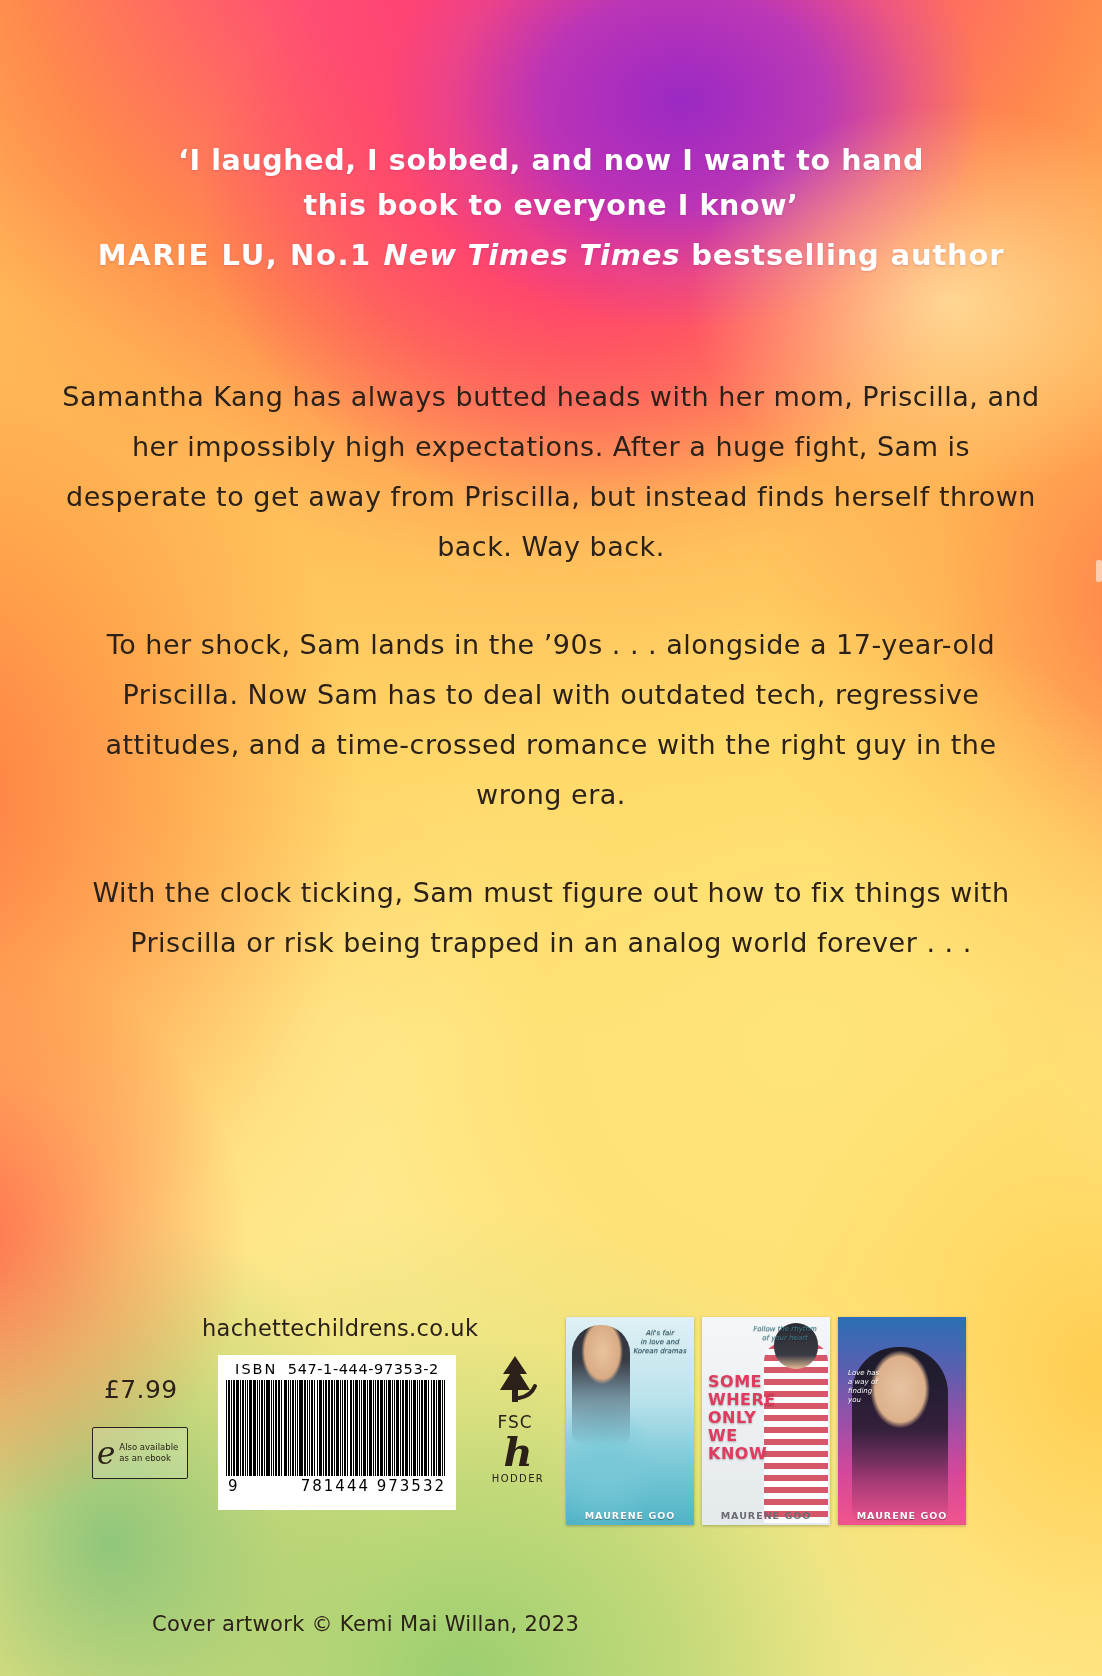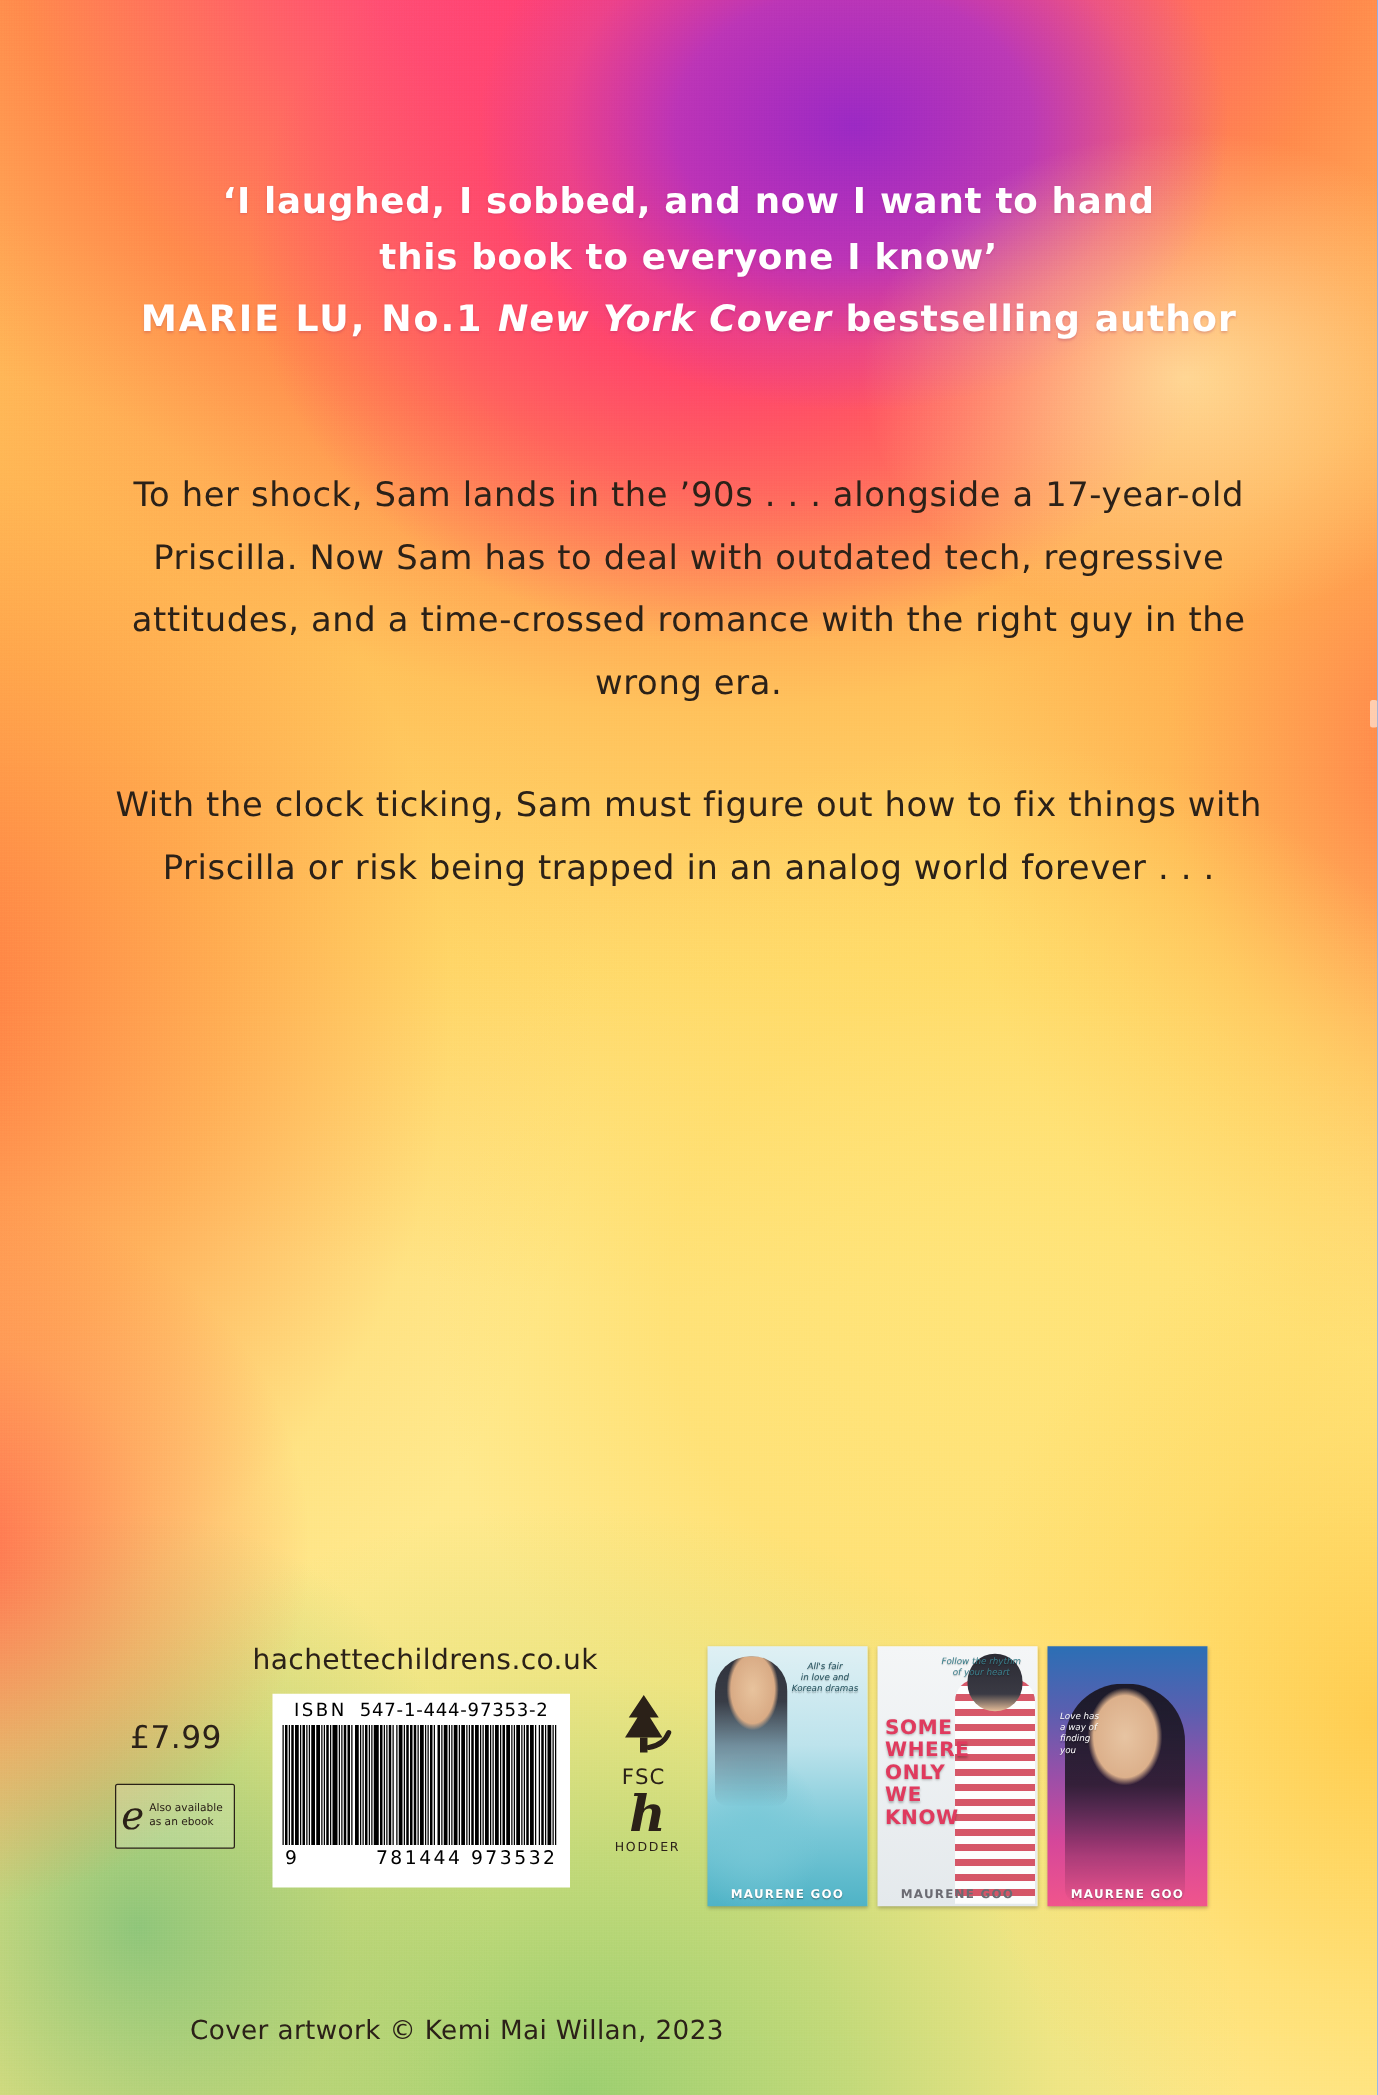--- a/index.html
+++ b/index.html
@@ -421,24 +421,25 @@
   <div class="grad g-goldright"></div>
   <div class="grad g-grain"></div>
 
   <div class="spine-sliver"></div>
 
   <div class="content">
 
     <div class="quote-block">
       <div class="quote-line">‘I laughed, I sobbed, and now I want to hand</div>
       <div class="quote-line">this book to everyone I know’</div>
-      <div class="quote-attrib"><span class="caps">MARIE LU, No.1 </span><span class="ital">New York Cover</span><span> bestselling author</span></div>
+      <div class="quote-attrib"><span class="caps">MARIE LU, No.1 </span><span class="ital">New Times Times</span><span> bestselling author</span></div>
     </div>
 
     <div class="blurb">
+      <p>Samantha Kang has always butted heads with her mom, Priscilla, and her impossibly high expectations. After a huge fight, Sam is desperate to get away from Priscilla, but instead finds herself thrown back. Way back.</p>
       <p><span>To her shock, Sam lands in the ’90s . . . alongside a 17-year-old Priscilla. Now Sam has to deal with outdated tech, regressive attitudes, and a time-crossed romance with the </span><span class="ital">right</span><span> guy in the </span><span class="ital">wrong</span><span> era.</span></p>
       <p>With the clock ticking, Sam must figure out how to fix things with Priscilla or risk being trapped in an analog world forever . . .</p>
     </div>
 
     <div class="website">hachettechildrens.co.uk</div>
 
     <div class="price">£7.99</div>
 
     <div class="ebook-badge">
       <span class="e-glyph">e</span>

